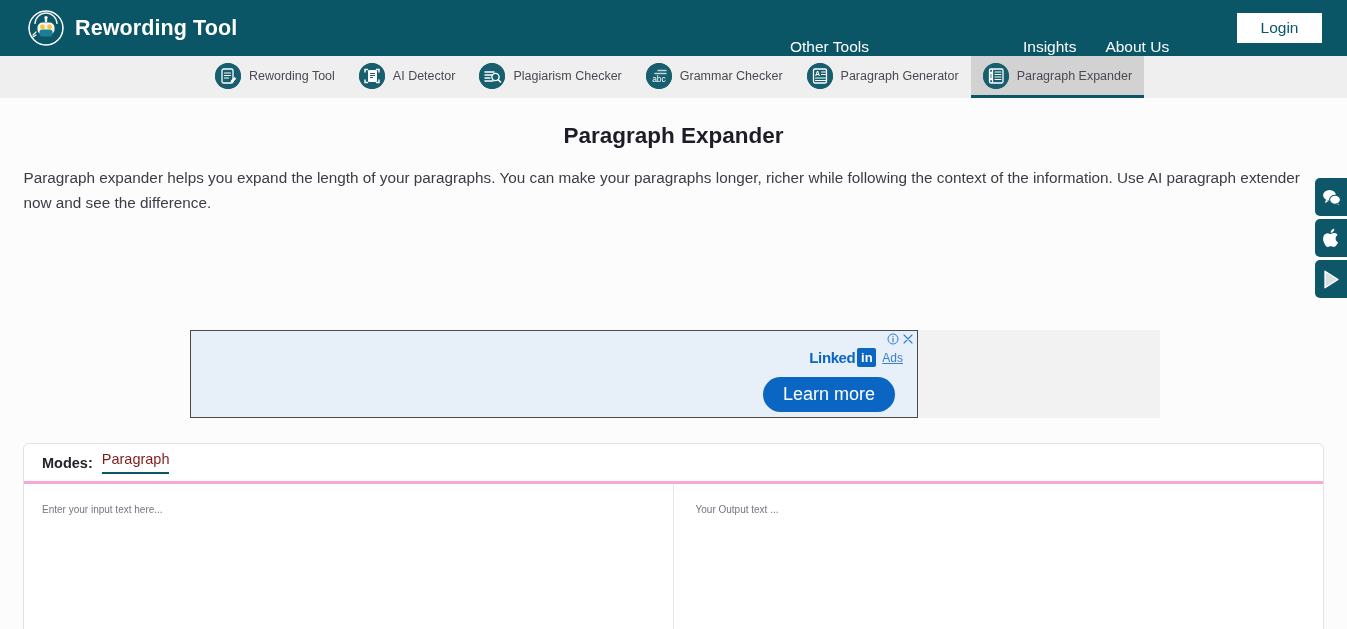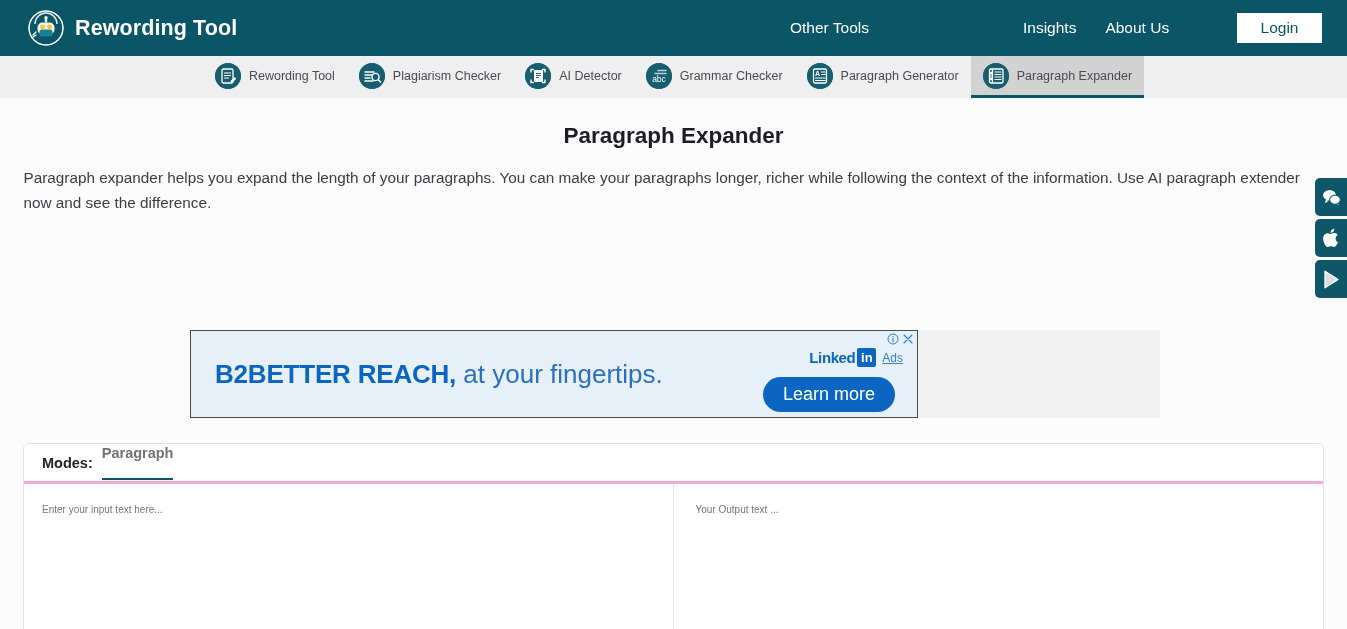--- a/index.html
+++ b/index.html
@@ -41,21 +41,21 @@
     letter-spacing: 0.1px;
     white-space: nowrap;
   }
 
   .header-nav {
     position: absolute;
     left: 790px;
     top: 0;
     height: 56px;
     display: flex;
-    align-items: center;
+    align-items: flex-end;
   }
   .nav-link {
     color: #ffffff;
     font-size: 15.5px;
     text-decoration: none;
     white-space: nowrap;
     cursor: pointer;
   }
   .nav-other { margin-right: 154px; }
   .nav-insights { margin-right: 29px; }
@@ -252,25 +252,24 @@
     padding-left: 18px;
     gap: 9px;
   }
   .modes-label {
     font-size: 14.5px;
     font-weight: bold;
     color: #23232d;
   }
   .mode-item {
     font-size: 14.5px;
-    color: #737373;
+    color: #7f1d1d;
     border-bottom: 2px solid #0a5566;
-    padding-bottom: 17px;
-    cursor: pointer;
-    font-weight: bold;
+    padding-bottom: 5px;
+    cursor: pointer;
   }
   .editor-row {
     display: flex;
     height: 249px;
   }
   .editor-pane {
     flex: 1 1 50%;
     padding: 20px 0 0 18px;
     position: relative;
   }
@@ -341,35 +340,35 @@
       <rect x="7" y="6" width="11" height="14" rx="1.5" fill="none" stroke="#ffffff" stroke-width="1.3"></rect>
       <path d="M9.5 10h6M9.5 12.5h6M9.5 15h4" stroke="#ffffff" stroke-width="1.2" stroke-linecap="round"></path>
       <path d="M16 17.5l3.5-3.5 1.8 1.8-3.5 3.5-2.3.5z" fill="#ffffff"></path>
     </svg>
     <span class="tool-label">Rewording Tool</span>
   </a>
 
   <a class="tool-tab">
     <svg class="tool-icon" viewBox="0 0 26 26">
       <circle cx="13" cy="13" r="13" fill="#175f6e"></circle>
+      <rect x="9" y="7" width="9" height="12" rx="1.2" fill="#ffffff"></rect>
+      <path d="M11 10.5h5M11 12.5h5M11 14.5h3" stroke="#175f6e" stroke-width="1"></path>
+      <path d="M6 9V6.5h2.5M20 9V6.5h-2.5M6 17v2.5h2.5M20 17v2.5h-2.5" fill="none" stroke="#ffffff" stroke-width="1.4" stroke-linecap="round"></path>
+    </svg>
+    <span class="tool-label">AI Detector</span>
+  </a>
+
+  <a class="tool-tab">
+    <svg class="tool-icon" viewBox="0 0 26 26">
+      <circle cx="13" cy="13" r="13" fill="#175f6e"></circle>
       <path d="M6 9h9M6 12h7M6 15h5M6 18h8" stroke="#ffffff" stroke-width="1.4" stroke-linecap="round"></path>
       <circle cx="16.5" cy="14" r="3.6" fill="none" stroke="#ffffff" stroke-width="1.4"></circle>
       <path d="M19.2 16.7l2.3 2.3" stroke="#ffffff" stroke-width="1.6" stroke-linecap="round"></path>
     </svg>
     <span class="tool-label">Plagiarism Checker</span>
-  </a>
-
-  <a class="tool-tab">
-    <svg class="tool-icon" viewBox="0 0 26 26">
-      <circle cx="13" cy="13" r="13" fill="#175f6e"></circle>
-      <rect x="9" y="7" width="9" height="12" rx="1.2" fill="#ffffff"></rect>
-      <path d="M11 10.5h5M11 12.5h5M11 14.5h3" stroke="#175f6e" stroke-width="1"></path>
-      <path d="M6 9V6.5h2.5M20 9V6.5h-2.5M6 17v2.5h2.5M20 17v2.5h-2.5" fill="none" stroke="#ffffff" stroke-width="1.4" stroke-linecap="round"></path>
-    </svg>
-    <span class="tool-label">AI Detector</span>
   </a>
 
   <a class="tool-tab">
     <svg class="tool-icon" viewBox="0 0 26 26">
       <circle cx="13" cy="13" r="13" fill="#175f6e"></circle>
       <path d="M12 7.5h8M9 10.5h11" stroke="#bcd3d9" stroke-width="1.5" stroke-linecap="round"></path>
       <text x="13" y="18.5" font-family="Liberation Sans, sans-serif" font-size="8.5" fill="#ffffff" text-anchor="middle">abc</text>
     </svg>
     <span class="tool-label">Grammar Checker</span>
   </a>
@@ -397,21 +396,20 @@
 
 </div>
 
 <div class="page">
 
   <h1 class="page-title">Paragraph Expander</h1>
   <p class="page-desc">Paragraph expander helps you expand the length of your paragraphs. You can make your paragraphs longer, richer while following the context of the information. Use AI paragraph extender now and see the difference.</p>
 
   <div class="ad-outer">
     <div class="ad-inner">
-      <div class="ad-headline"><span class="bold-part">B2B</span><span class="bold-part">ETTER REACH,</span><span class="light-part"> at your fingertips.</span></div>
 
       <div class="ad-brand">
         <span class="li-word">Linked</span>
         <span class="li-box">in</span>
         <span class="li-ads">Ads</span>
       </div>
 
       <button class="ad-cta">Learn more</button>
 
       <div class="ad-controls">

